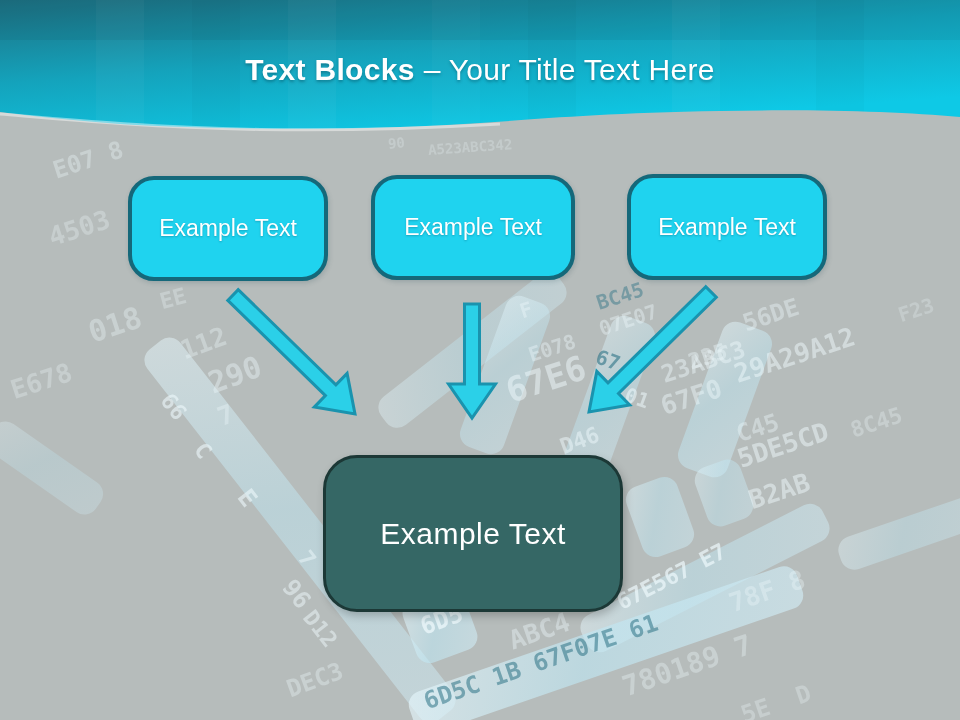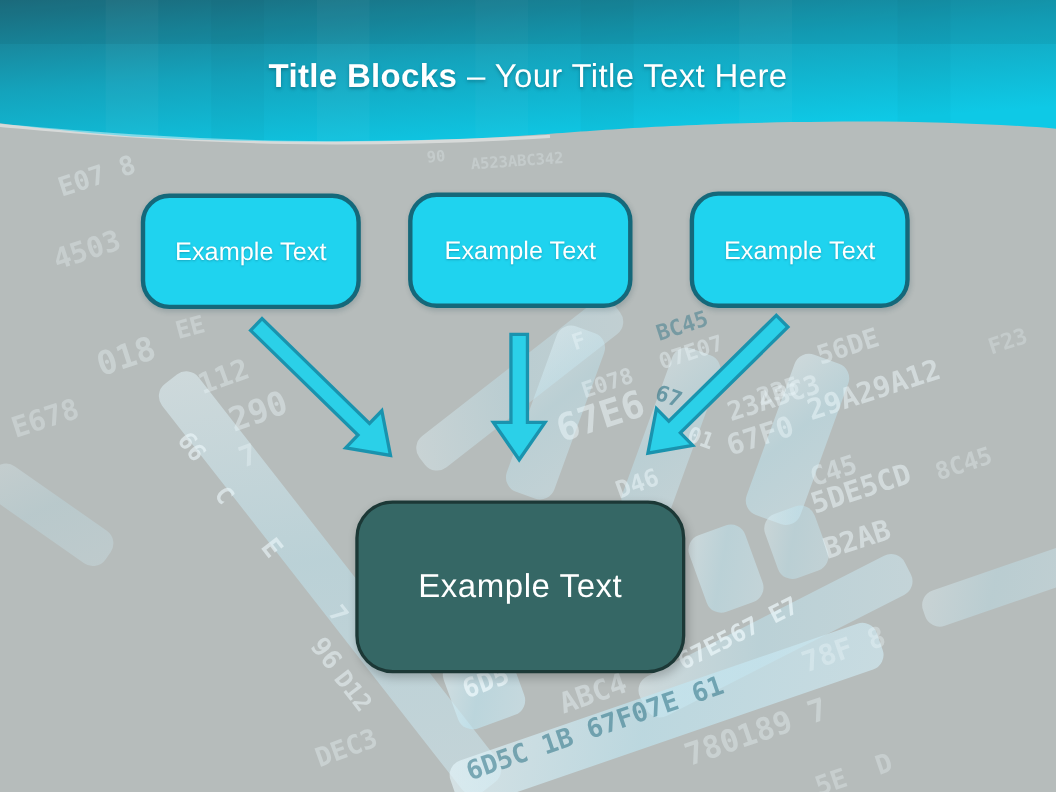--- a/index.html
+++ b/index.html
@@ -164,17 +164,17 @@
         <rect x="288" y="0" width="48" height="140" fill="#ffffff" opacity="0.03"></rect>
         <rect x="432" y="0" width="48" height="140" fill="#ffffff" opacity="0.025"></rect>
         <rect x="528" y="0" width="48" height="140" fill="#000000" opacity="0.02"></rect>
         <rect x="672" y="0" width="48" height="140" fill="#ffffff" opacity="0.03"></rect>
         <rect x="816" y="0" width="48" height="140" fill="#000000" opacity="0.02"></rect>
         <rect x="0" y="0" width="960" height="40" fill="#000000" opacity="0.05"></rect>
       </g>
       <path d="M0,114 C60,119 140,127 260,129.5 C350,131 430,128 500,124" fill="none" stroke="#ffffff" stroke-opacity="0.45" stroke-width="3"></path>
     </svg>
     <div class="slide-title">
-      <span class="title-bold">Title Blocks</span><span class="title-rest">– Your Title Text Here</span>
+      <span class="title-bold">Text Blocks</span><span class="title-rest">– Your Title Text Here</span>
     </div>
   </div>
 
 </div>
 
 </body></html>

